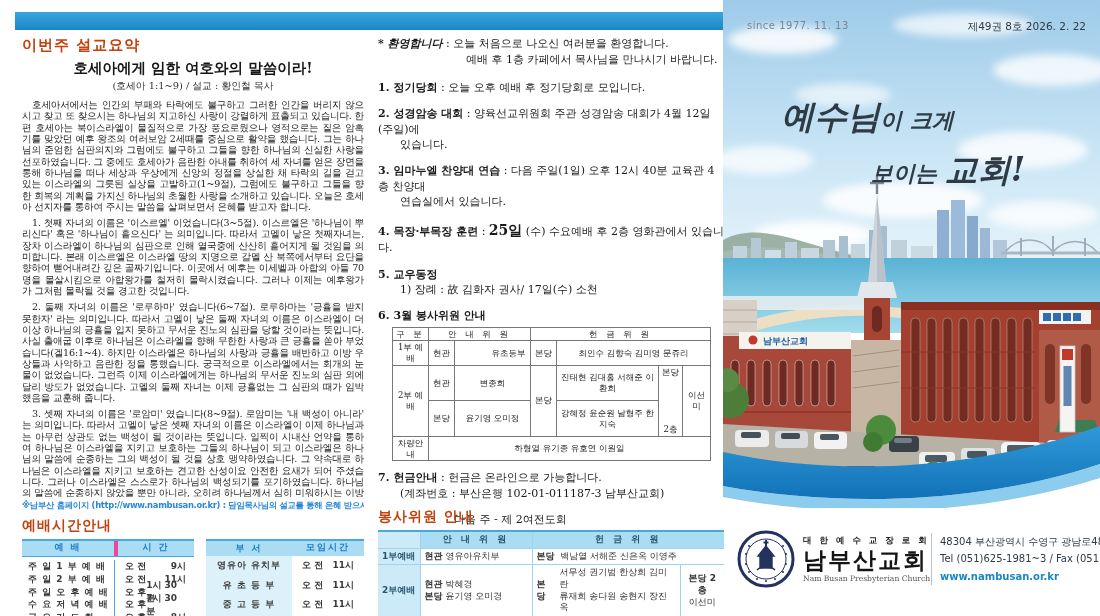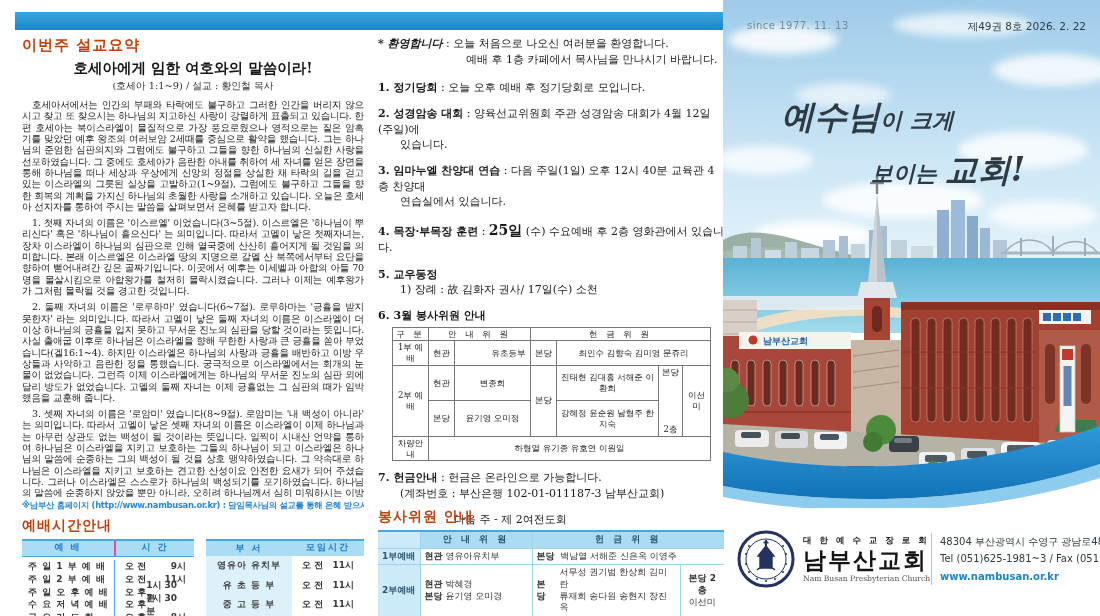--- a/index.html
+++ b/index.html
@@ -34,21 +34,21 @@
   
   .worship-wrap { display:flex; gap:12px; }
   .wtable { border-top:2px solid #49a8dc; border-bottom:2px solid #49a8dc; font-size:9px; font-weight:bold; color:#3a3a3a; }
   .wtable .hrow { display:flex; background:#aadcf4; color:#1b7ec6; height:15px; align-items:flex-start; }
   .wtable .hrow > div { text-align:center; letter-spacing:2px; }
   .wtable .brow { display:flex; align-items:center; height:12.8px; }
   .wt1 { width:172px; }
   .wt1 .c1 { width:92px; padding-left:6px; letter-spacing:1px; }
   .wt1 .c2 { width:80px; display:flex; justify-content:space-between; padding:0 8px 0 10px; border-left:1px solid #49a8dc; align-self:stretch; align-items:center; }
   .wt1 .hrow .c1, .wt1 .hrow .c2 { display:block; text-align:center; border-left:none; padding:0; }
-  .wt1 .hrow .c2 { border-left:2px solid #ec4899; }
+  .wt1 .hrow .c2 { border-left:4px solid #ec4899; }
   .wt1 .body { padding:3px 0; }
   .wt2 { width:158px; }
   .wt2 .c1 { width:86px; text-align:center; letter-spacing:1px; background:#ddf1fb; align-self:stretch; display:flex; align-items:center; justify-content:center; }
   .wt2 .c2 { width:72px; display:flex; justify-content:space-between; padding:0 10px; align-items:center; }
   .wt2 .hrow .c1 { background:#aadcf4; }
   .wt2 .brow { height:19.5px; }
   
   .ann-body { font-family:"DejaVu Serif", serif; font-size:11px; color:#1a1a1a; }
   .welcome { margin-bottom:12px; line-height:1.45; }
   .welcome b { font-weight:bold;font-style:italic; }

